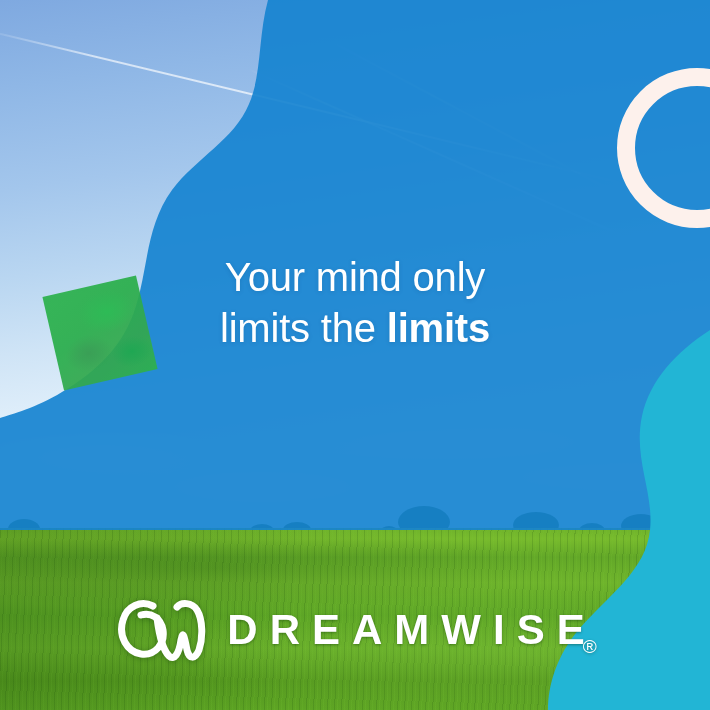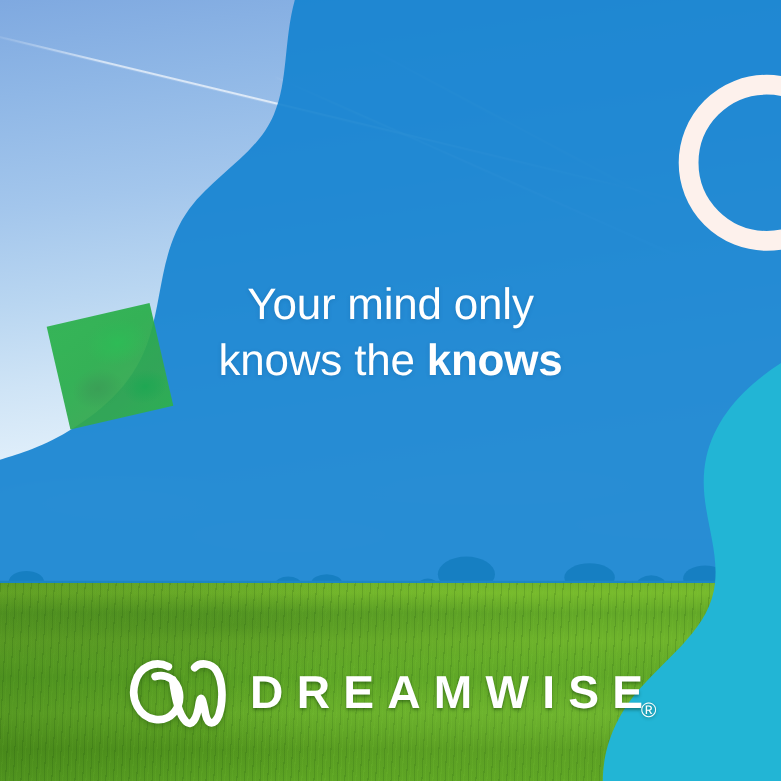--- a/index.html
+++ b/index.html
@@ -251,21 +251,21 @@
              C 633 458, 654 492, 650 530
              C 646 570, 610 594, 580 628
              C 556 656, 548 686, 548 710
              L 710 710 Z"></path>
   </svg>
 
   <div id="green-square"></div>
 
   <div id="quote">
     <span class="ln">Your mind only</span>
-    <span class="ln"><span>knows the </span><span class="em">knows</span></span>
+    <span class="ln"><span>limits the </span><span class="em">limits</span></span>
   </div>
 
   <div id="logo">
 
     <svg id="logo-mark" width="96" height="72" viewBox="0 0 96 72">
       <g fill="none" stroke="#ffffff" stroke-width="7" stroke-linecap="round" stroke-linejoin="round">
 
         <path d="M 40 10
                  C 28 4, 14 10, 10 24
                  C 5 40, 14 56, 28 58

